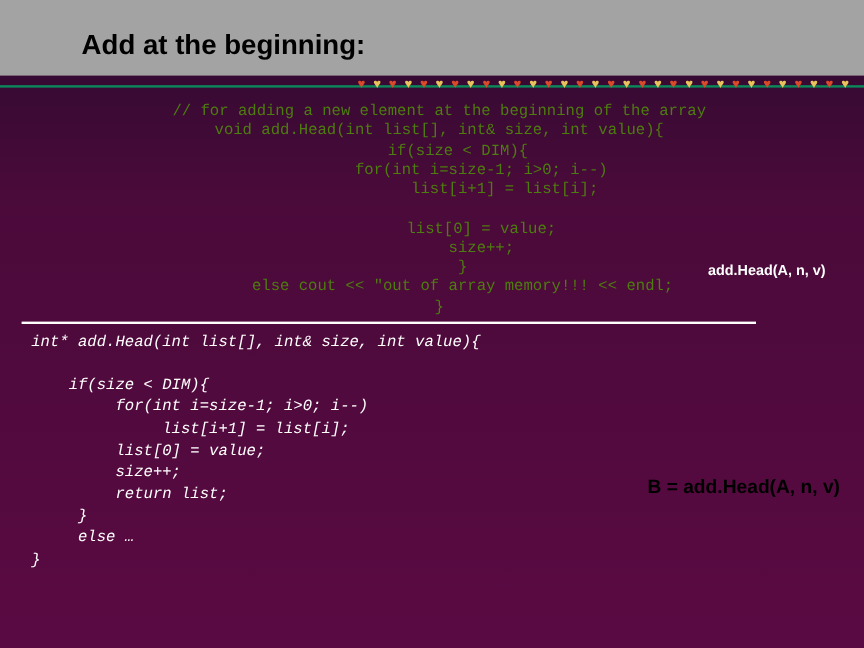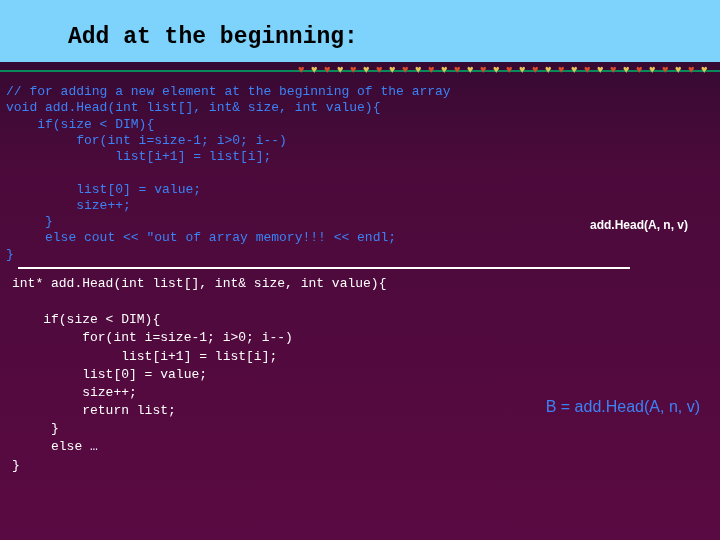--- a/index.html
+++ b/index.html
@@ -4,26 +4,25 @@
 <style>
   * { margin: 0; padding: 0; box-sizing: border-box; }
   html, body { width: 720px; height: 540px; overflow: hidden; }
   body {
     background: linear-gradient(to bottom, #2a0a2e 0%, #4a0a3a 30%, #5a0a42 100%);
     font-family: Arial, Helvetica, sans-serif;
     color: #fff;
     position: relative;
   }
   .title-band {
-    background: #7dd3fc;
+    background: #a3a3a3;
     color: #000;
     padding: 24px 0 12px 68px;
     font-size: 23px;
     font-weight: bold;
-    font-family: Liberation Mono, monospace;
   }
   .divider-wrap {
     position: relative;
     height: 14px;
     margin-top: 2px;
   }
   .divider-line {
     position: absolute;
     top: 6px; left: 0; right: 0;
     height: 2px;
@@ -46,51 +45,53 @@
     font-size: 11px;
     line-height: 11px;
   }
   .heart.r::before { color: #d94a2a; }
   .heart.y::before { color: #e8c25a; }
   .code {
     font-family: "Courier New", Courier, monospace;
     font-size: 13px;
     line-height: 1.25;
     white-space: pre;
-    color: #3b82f6;
-    padding: 6px 10px 0 6px;
+    color: #4d7c0f;
+    padding: 6px 10px 0 22px;
+    text-align: center;
   }
   .code2 {
     font-family: "Courier New", Courier, monospace;
     font-size: 13px;
     line-height: 1.4;
     white-space: pre;
     color: #fff;
-    padding: 4px 10px 0 12px;
+    padding: 4px 10px 0 26px;
+    font-style: italic;
   }
   .hr1 {
     border: none;
     border-top: 2px solid #fff;
     margin: 4px 90px 2px 18px;
   }
   .callout1 {
     position: absolute;
     top: 218px;
     right: 32px;
     font-weight: bold;
     font-size: 12px;
     color: #fff;
   }
   .callout2 {
     position: absolute;
     top: 398px;
     right: 20px;
-    font-weight: normal;
+    font-weight: bold;
     font-size: 16px;
-    color: #3b82f6;
+    color: #000000;
     padding-left: 16px;
   }
 </style>
 </head>
 <body>
 
 <div class="title-band">Add at the beginning:</div>
 
 <div class="divider-wrap">
   <div class="divider-line"></div>

